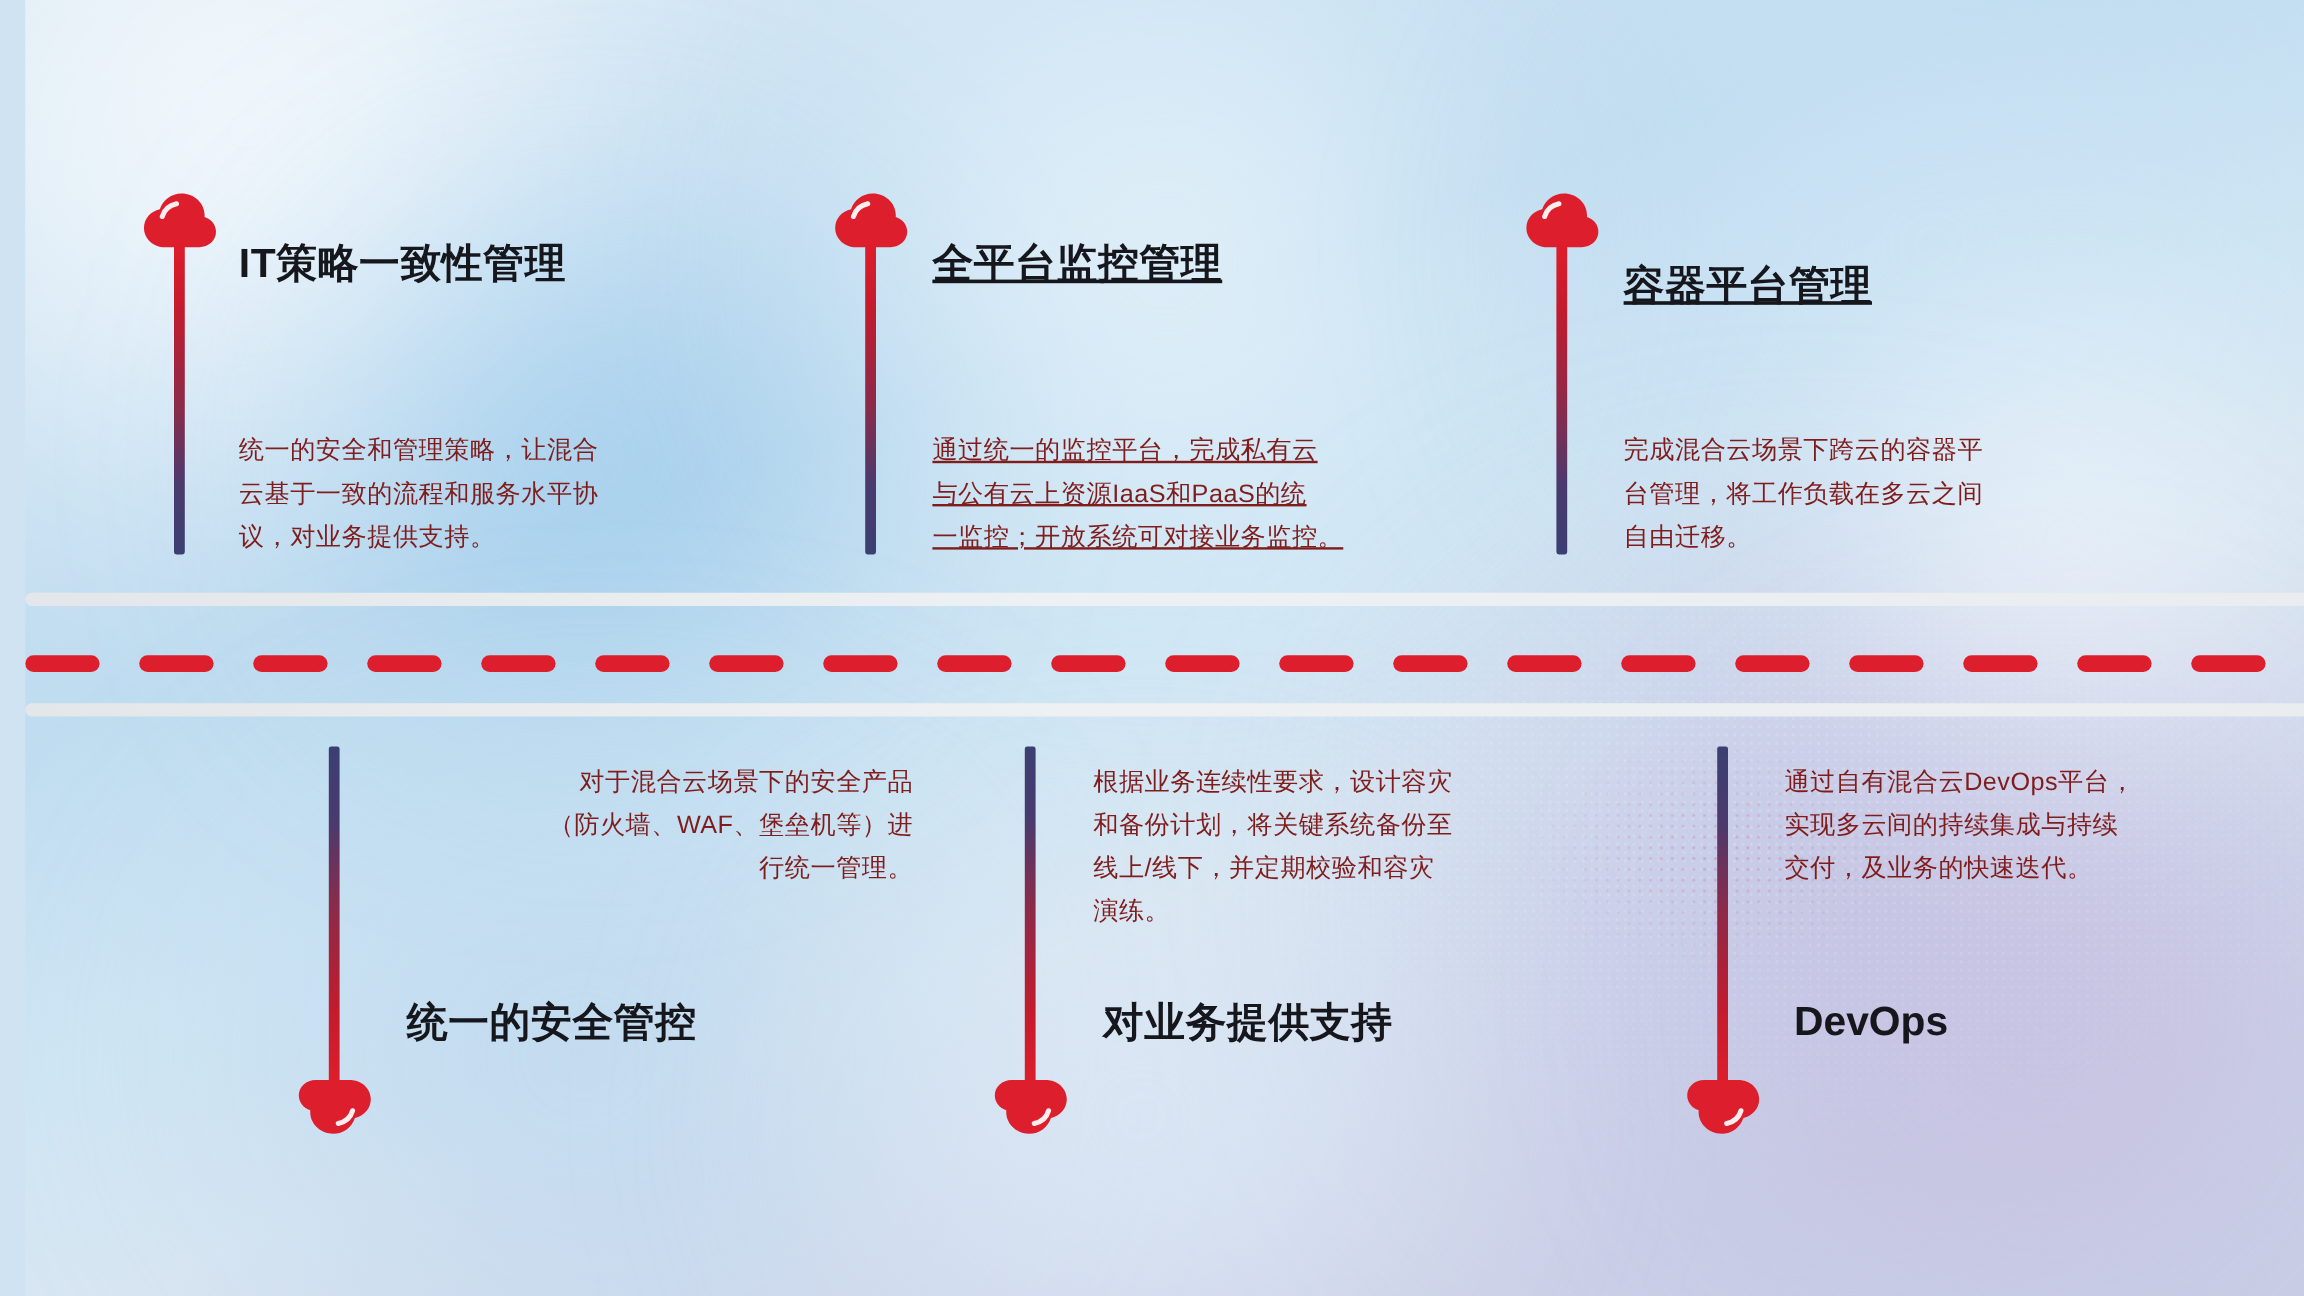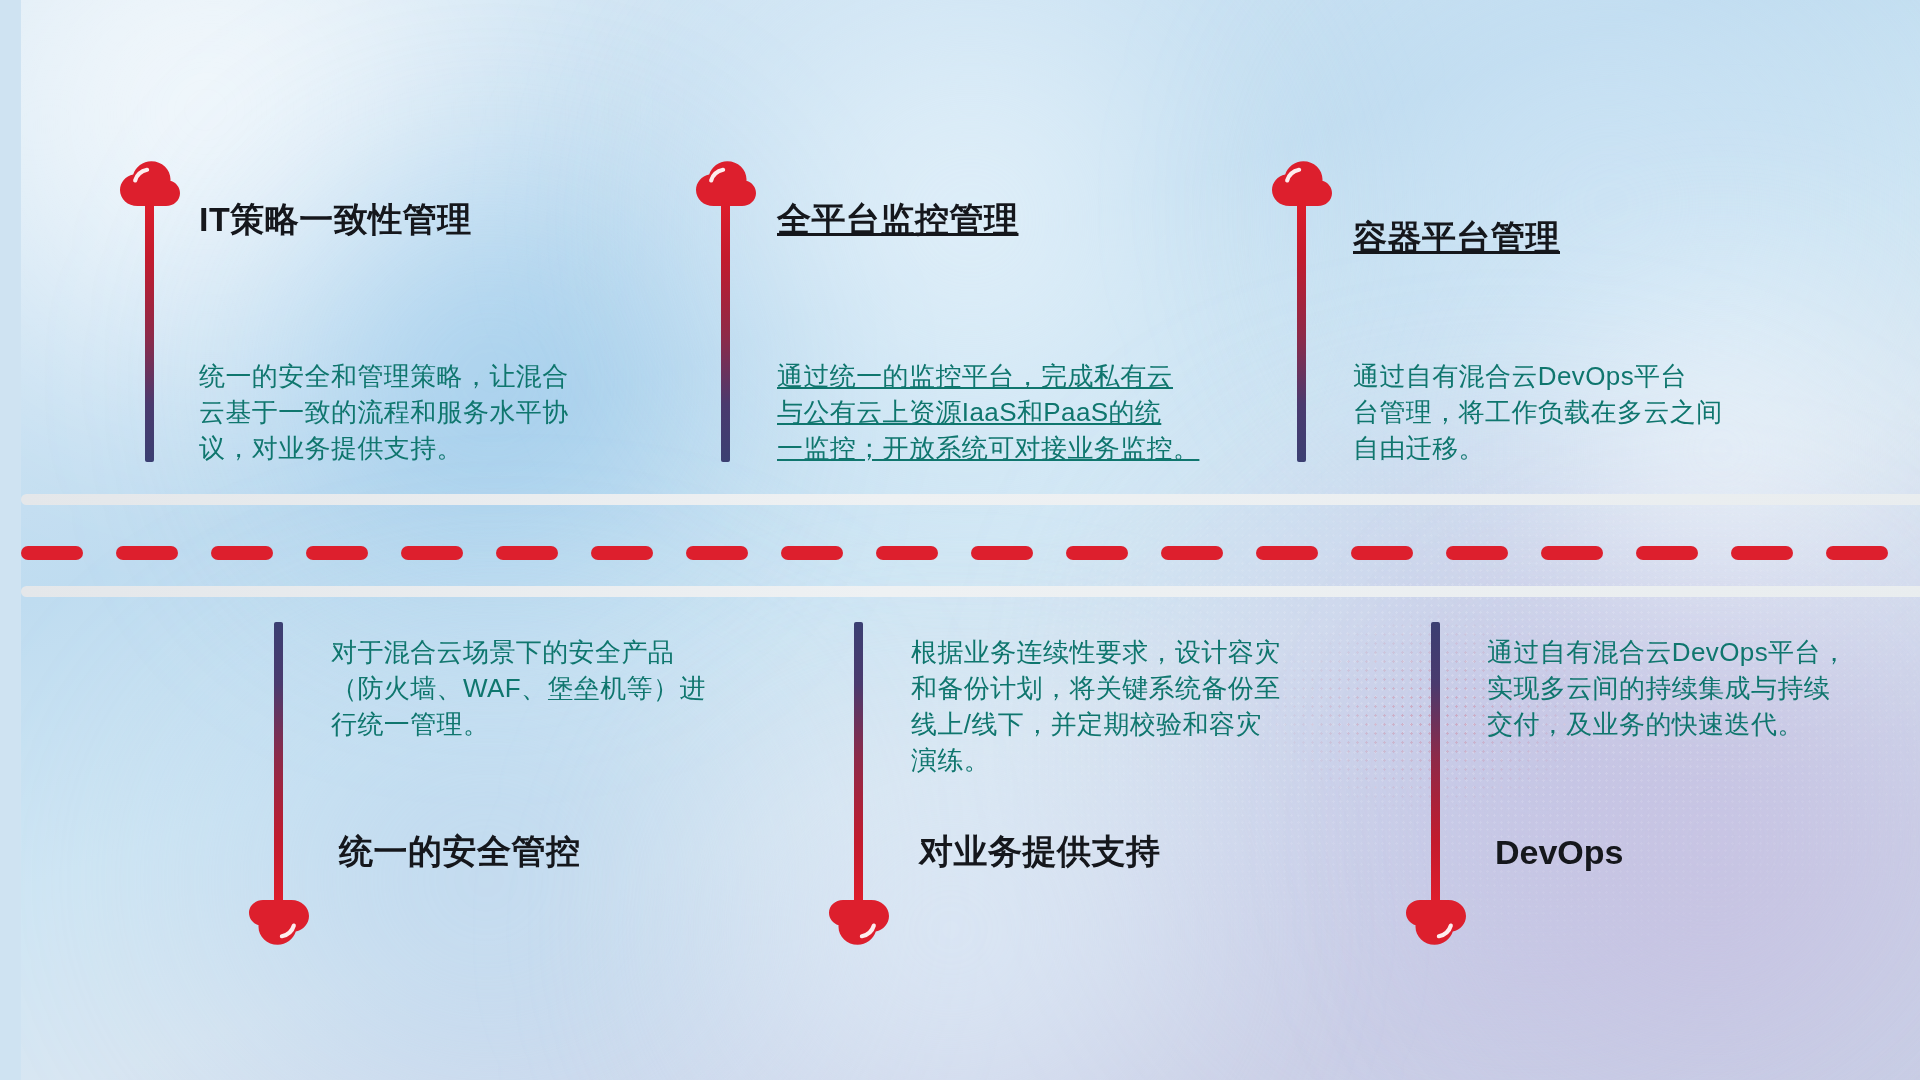--- a/index.html
+++ b/index.html
@@ -68,22 +68,22 @@
   .cloud svg{display:block;width:66px;height:48px;}
 
   .stem{position:absolute;width:9px;border-radius:2px;}
   .stem.down{background:linear-gradient(180deg,#e01d2b 0%,#c31b2d 22%,#8d2a49 52%,#4a3a6e 78%,#3b3f72 100%);}
   .stem.up{background:linear-gradient(0deg,#e01d2b 0%,#c31b2d 22%,#8d2a49 52%,#4a3a6e 78%,#3b3f72 100%);}
 
   .title{position:absolute;white-space:nowrap;color:#15171c;
     font-size:34px;font-weight:700;letter-spacing:.5px;}
   .title.latin{letter-spacing:0px;}
 
-  .desc{position:absolute;color:#0f766e;
-    font-size:26px;line-height:36px;letter-spacing:.4px;white-space:pre-line;}
+  .desc{position:absolute;color:#7f1d1d;
+    font-size:21px;line-height:36px;letter-spacing:.4px;white-space:pre-line;}
 </style>
 </head>
 <body>
 
 <div id="stage">
 
   <div class="bg-base"></div>
   <div class="bg-blob blob-a"></div>
   <div class="bg-blob blob-b"></div>
   <div class="bg-blob blob-c"></div>
@@ -153,34 +153,34 @@
 
   <div class="item">
     <div class="cloud" style="left:1248px;top:160px;">
       <svg viewBox="0 0 66 48" xmlns="http://www.w3.org/2000/svg">
         <path d="M20.5 46C10.8 46 3 38.9 3 29.9c0-7.6 5.6-14 13.2-15.5C18.6 6.7 25.9 1.2 34.3 1.2c10.6 0 19.2 8.1 19.2 18.1 0 .5 0 1-.1 1.5 5.7 1.6 9.6 6.6 9.6 12.4C63 40.4 56.7 46 49 46z" fill="#dd1f2d"></path>
         <path d="M18.2 20.4c1.6-5.4 6.2-9.4 11.9-10.6" fill="none" stroke="#ffffff" stroke-width="4.2" stroke-linecap="round" opacity=".92"></path>
       </svg>
     </div>
     <div class="stem down" style="left:1276px;top:200px;height:262px;"></div>
     <div class="title" style="left:1332px;top:238px;transform:translateY(-50%);text-decoration:underline;">容器平台管理</div>
-    <div class="desc" style="left:1332px;top:358px;width:440px;">通过自有混合云DevOps平台
+    <div class="desc" style="left:1332px;top:358px;width:440px;">完成混合云场景下跨云的容器平
 台管理，将工作负载在多云之间
 自由迁移。</div>
   </div>
 
   <div class="item">
     <div class="stem up" style="left:253px;top:622px;height:282px;"></div>
     <div class="cloud" style="left:225px;top:898px;transform:rotate(180deg);">
       <svg viewBox="0 0 66 48" xmlns="http://www.w3.org/2000/svg">
         <path d="M20.5 46C10.8 46 3 38.9 3 29.9c0-7.6 5.6-14 13.2-15.5C18.6 6.7 25.9 1.2 34.3 1.2c10.6 0 19.2 8.1 19.2 18.1 0 .5 0 1-.1 1.5 5.7 1.6 9.6 6.6 9.6 12.4C63 40.4 56.7 46 49 46z" fill="#dd1f2d"></path>
         <path d="M18.2 20.4c1.6-5.4 6.2-9.4 11.9-10.6" fill="none" stroke="#ffffff" stroke-width="4.2" stroke-linecap="round" opacity=".92"></path>
       </svg>
     </div>
-    <div class="desc" style="left:310px;top:634px;width:430px;text-align:left;">对于混合云场景下的安全产品
+    <div class="desc" style="left:310px;top:634px;width:430px;text-align:right;">对于混合云场景下的安全产品
 （防火墙、WAF、堡垒机等）进
 行统一管理。</div>
     <div class="title" style="left:318px;top:852px;transform:translateY(-50%);">统一的安全管控</div>
   </div>
 
   <div class="item">
     <div class="stem up" style="left:833px;top:622px;height:282px;"></div>
     <div class="cloud" style="left:805px;top:898px;transform:rotate(180deg);">
       <svg viewBox="0 0 66 48" xmlns="http://www.w3.org/2000/svg">
         <path d="M20.5 46C10.8 46 3 38.9 3 29.9c0-7.6 5.6-14 13.2-15.5C18.6 6.7 25.9 1.2 34.3 1.2c10.6 0 19.2 8.1 19.2 18.1 0 .5 0 1-.1 1.5 5.7 1.6 9.6 6.6 9.6 12.4C63 40.4 56.7 46 49 46z" fill="#dd1f2d"></path>

